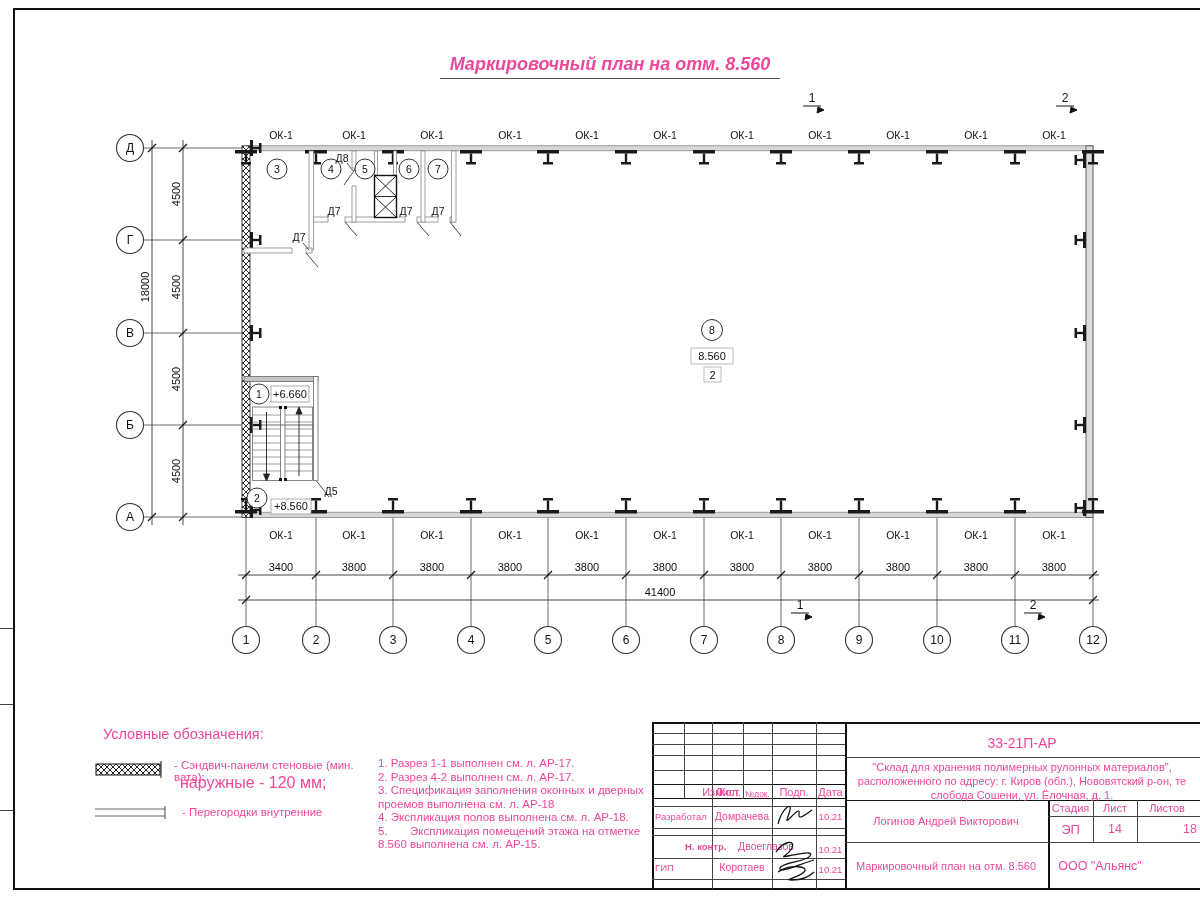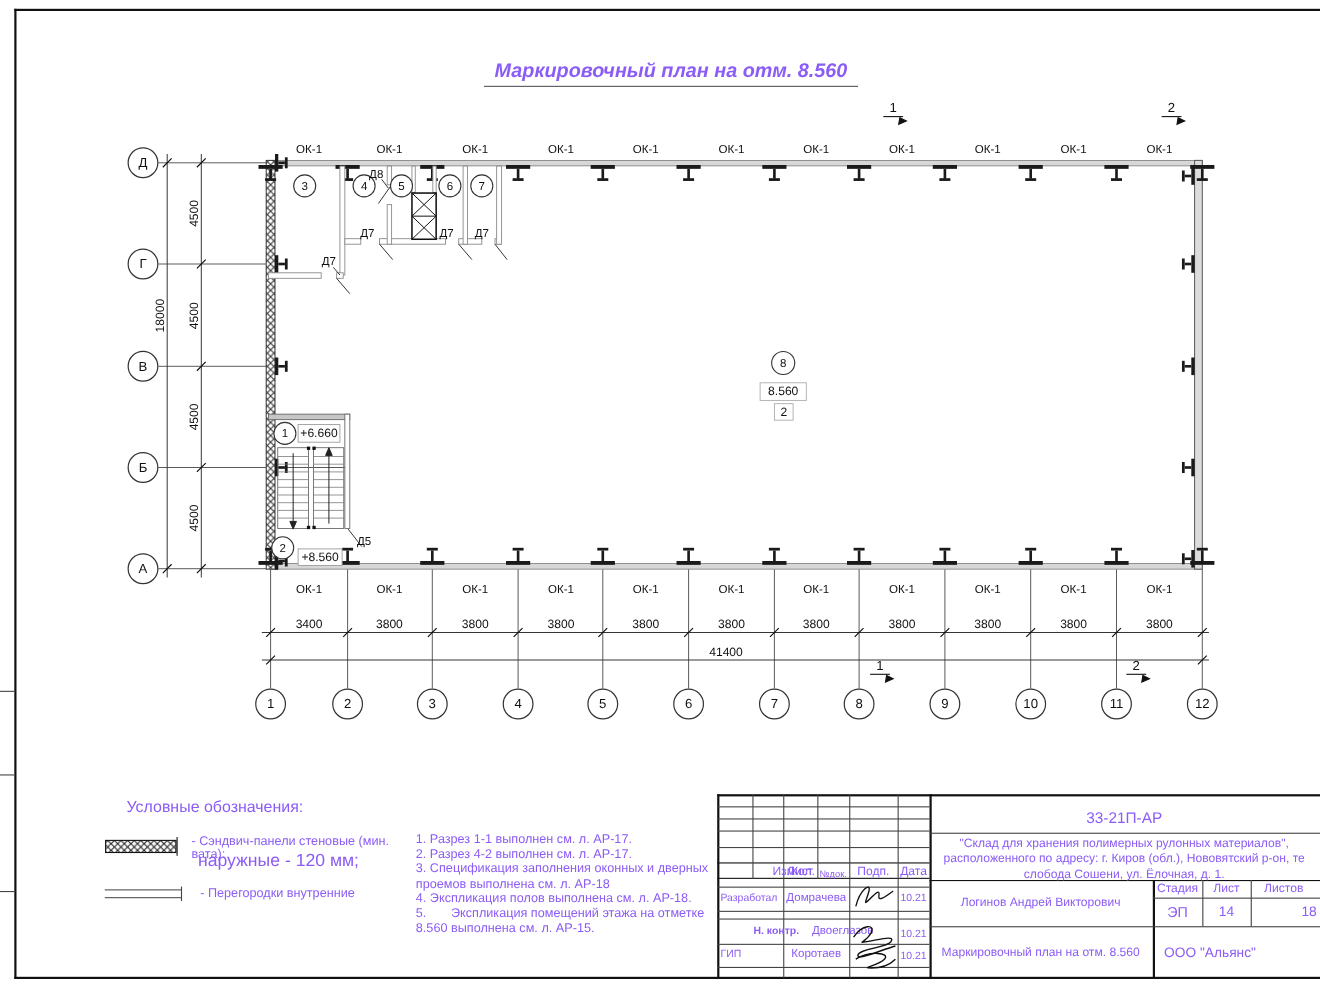--- a/index.html
+++ b/index.html
@@ -1,17 +1,17 @@
 <!DOCTYPE html>
 <html><head>
 <meta charset="utf-8">
 <style>
   html,body{margin:0;padding:0;background:#e8e8e8;}
   #sheet{position:relative;width:1200px;height:900px;background:#fff;overflow:hidden;
-         font-family:"Liberation Sans",sans-serif;color:#8b5cf6;}
+         font-family:"Liberation Sans",sans-serif;color:#ec4899;}
   .abs{position:absolute;}
   .ln{position:absolute;background:#111;}
   .ln-thin{position:absolute;background:#444;}
   #plan-title{position:absolute;left:420px;top:54px;width:380px;text-align:center;
               font-size:18px;font-style:italic;font-weight:bold;}
   #plan-title span{display:inline-block;border-bottom:1.6px solid #555;padding:0 10px 3px 10px;}
   svg text{font-family:"Liberation Sans",sans-serif;fill:#111;}
   .fs10{font-size:10.5px;} .fs11{font-size:11px;} .fs12{font-size:12px;}
   .tc{text-anchor:middle;}
   .note-line{white-space:pre;font-size:11.5px;line-height:13.5px;}
@@ -332,21 +332,21 @@
       <circle cx="130" cy="333" r="13.5" fill="#fff" stroke="#333" stroke-width="1.1"></circle>
         <text class="fs12 tc" x="130" y="337">В</text>
       <circle cx="130" cy="425" r="13.5" fill="#fff" stroke="#333" stroke-width="1.1"></circle>
         <text class="fs12 tc" x="130" y="429">Б</text>
       <circle cx="130" cy="517" r="13.5" fill="#fff" stroke="#333" stroke-width="1.1"></circle>
         <text class="fs12 tc" x="130" y="521">А</text>
     </g>
   </svg>
 
   <div class="abs" style="left:95px;top:726px;width:280px;">
-    <div style="font-size:14.5px;margin-left:20px;">Условные обозначения:</div>
+    <div style="font-size:14.5px;margin-left:8px;">Условные обозначения:</div>
     <svg class="abs" style="left:0px;top:35px;" width="76" height="18">
       <defs>
           <pattern id="lgxh" width="6" height="6" patternUnits="userSpaceOnUse">
             <rect width="6" height="6" fill="#fff"></rect>
             <path d="M0 0L6 6M6 0L0 6" stroke="#222" stroke-width="1"></path>
           </pattern>
         </defs>
       <rect x="1" y="3" width="64" height="11" fill="url(#lgxh)" stroke="#111" stroke-width="1"></rect>
       <line x1="66" y1="0" x2="66" y2="17" stroke="#111" stroke-width="1"></line>
     </svg>

